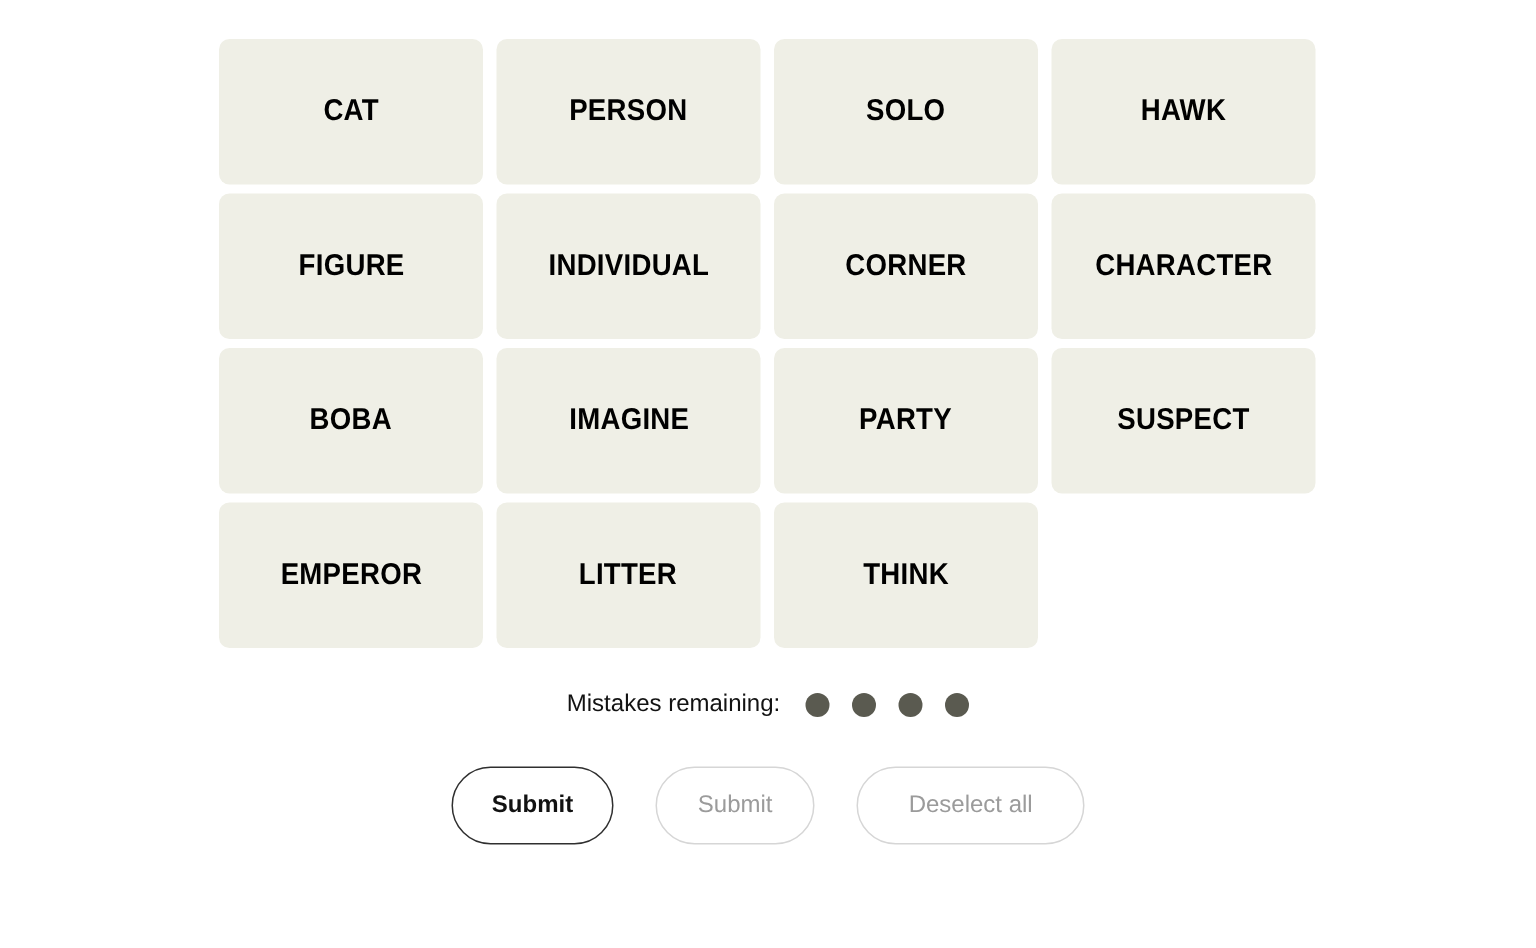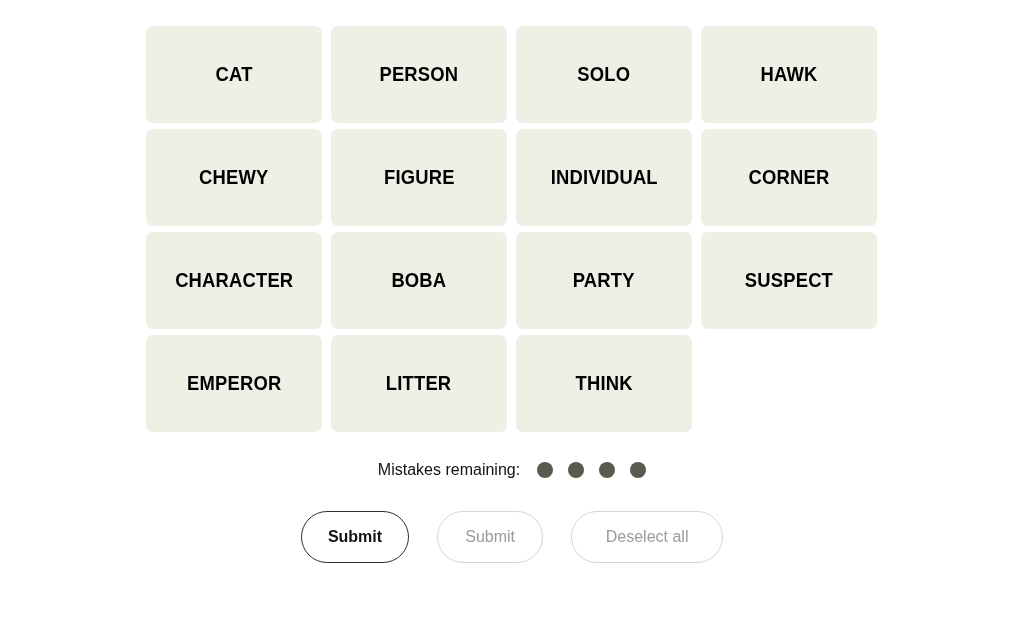--- a/index.html
+++ b/index.html
@@ -150,37 +150,37 @@
       <span class="tile-label">PERSON</span>
     </div>
     <div class="tile">
       <span class="tile-label">SOLO</span>
     </div>
     <div class="tile">
       <span class="tile-label">HAWK</span>
     </div>
 
     <div class="tile">
-      <span class="tile-label">CHEWY</span>
-    </div>
-    <div class="tile">
       <span class="tile-label">FIGURE</span>
     </div>
     <div class="tile">
       <span class="tile-label">INDIVIDUAL</span>
     </div>
     <div class="tile">
       <span class="tile-label">CORNER</span>
     </div>
 
     <div class="tile">
       <span class="tile-label">CHARACTER</span>
     </div>
     <div class="tile">
       <span class="tile-label">BOBA</span>
+    </div>
+    <div class="tile">
+      <span class="tile-label">IMAGINE</span>
     </div>
     <div class="tile">
       <span class="tile-label">PARTY</span>
     </div>
 
     <div class="tile">
       <span class="tile-label">SUSPECT</span>
     </div>
     <div class="tile">
       <span class="tile-label">EMPEROR</span>

